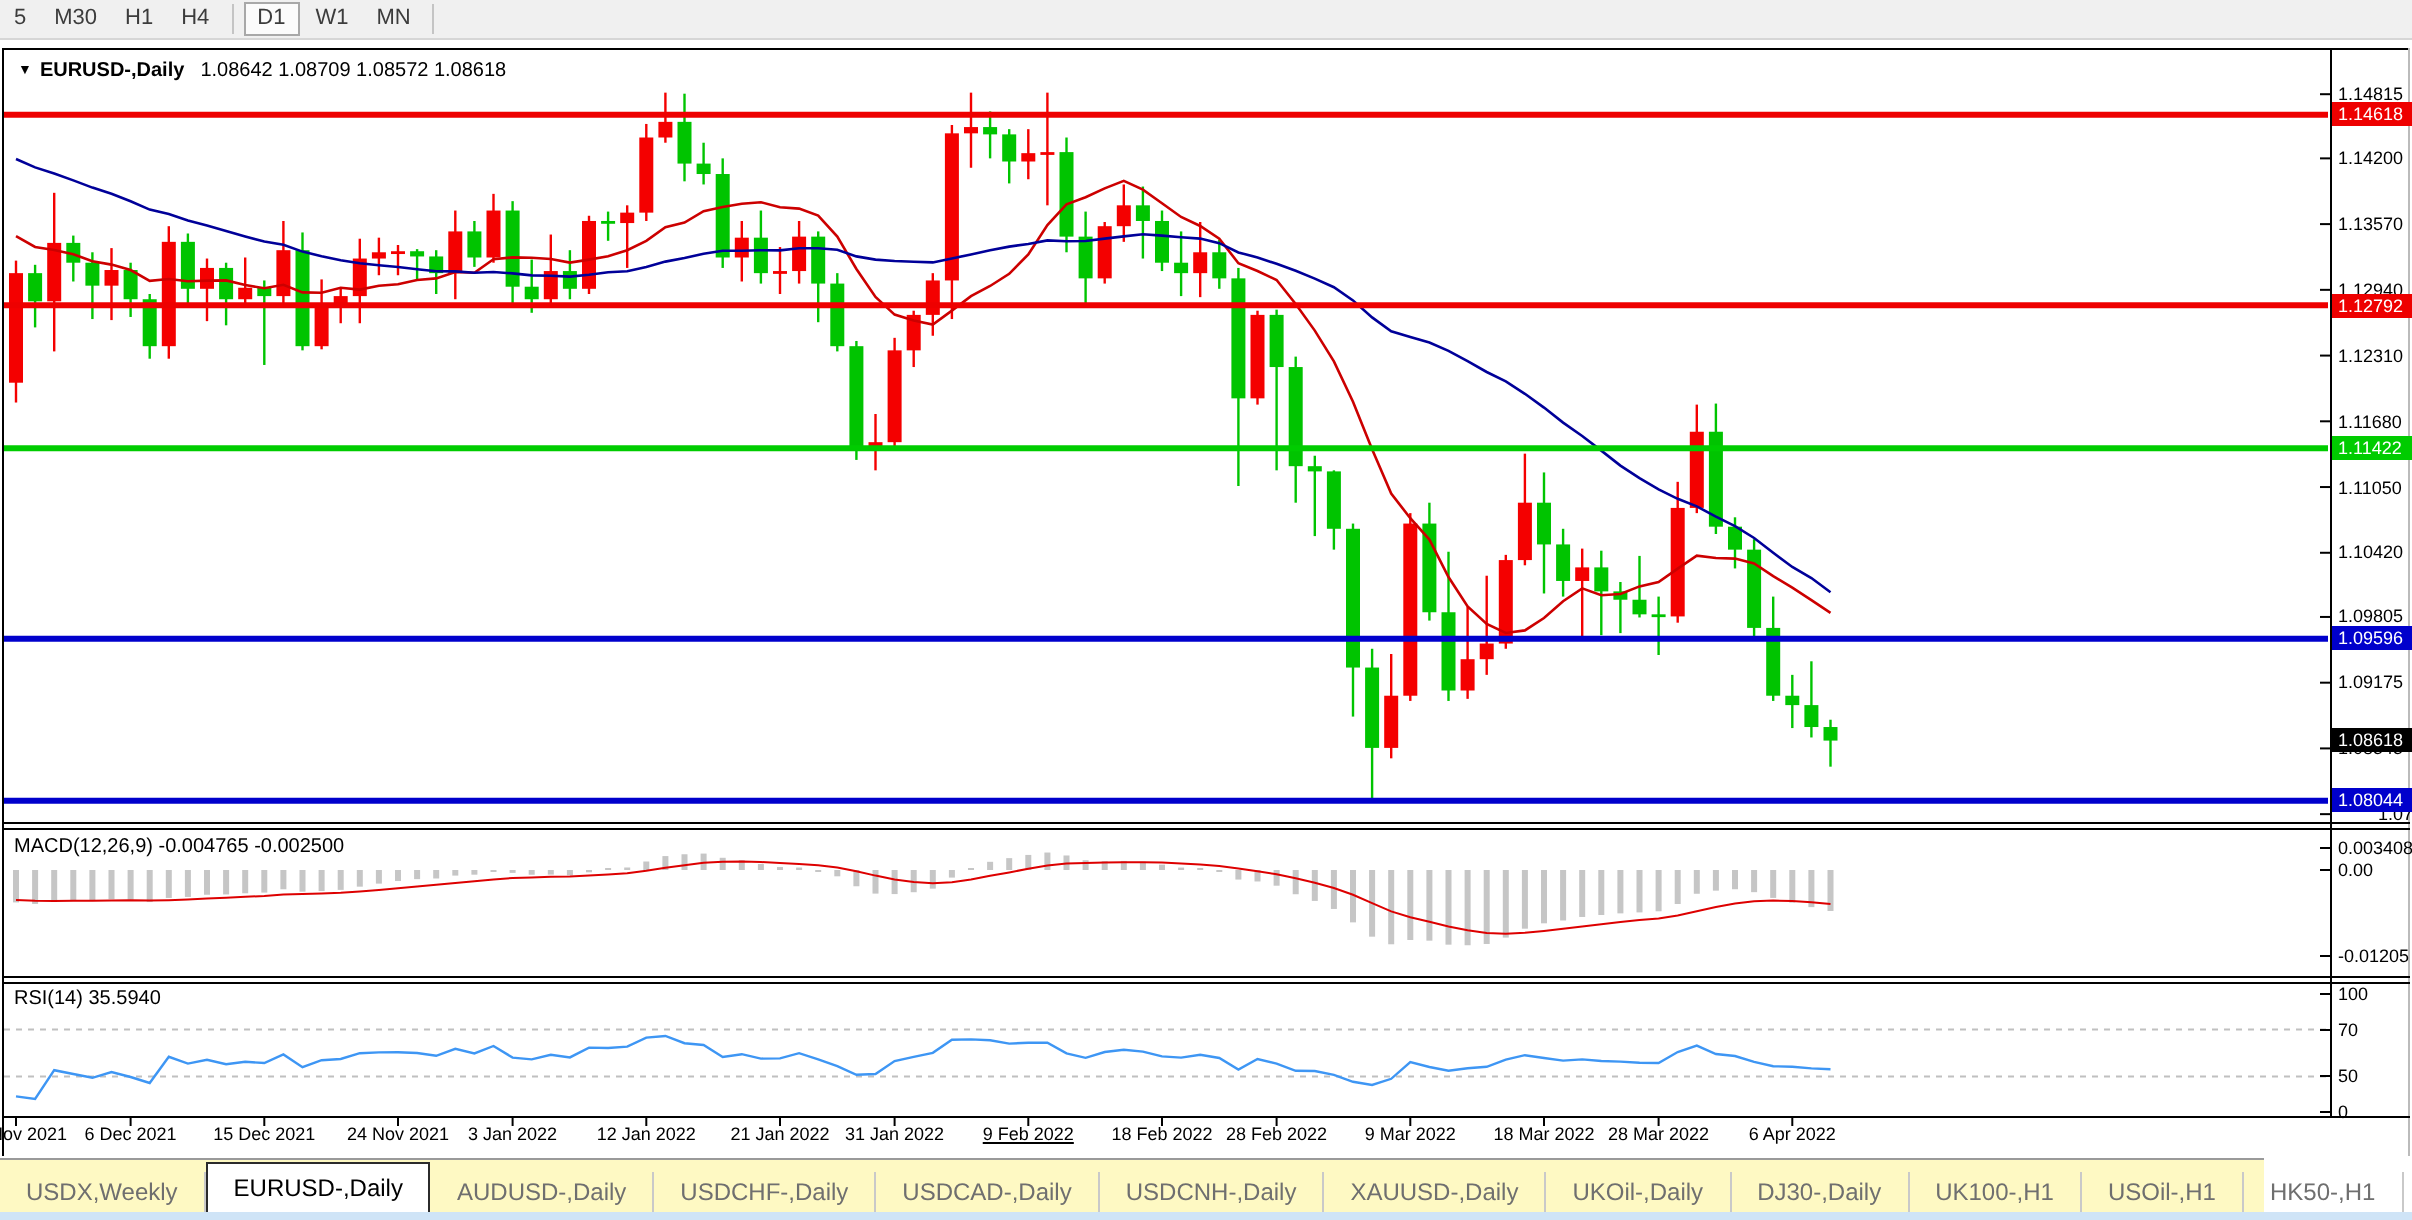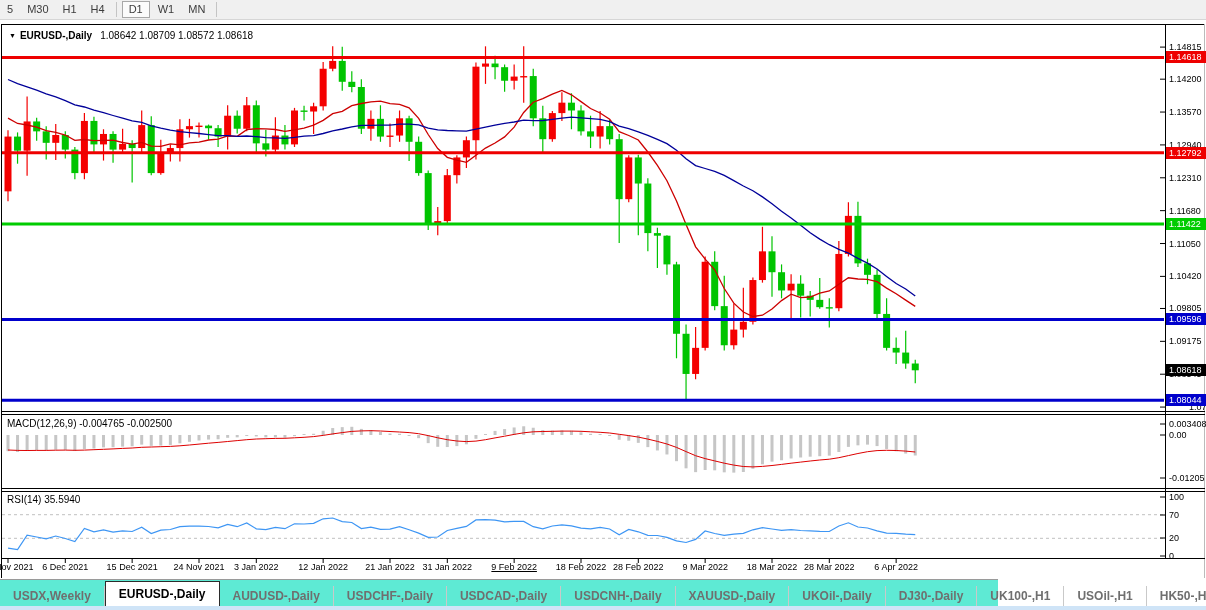--- a/index.html
+++ b/index.html
@@ -19,22 +19,22 @@
   #chart-title .caret{font-size:7px;vertical-align:1px;margin-right:4px;}
   #chart-title .ohlc{font-weight:400;margin-left:8px;}
   .ind-label{position:absolute;left:7px;font-size:10px;color:#000;z-index:6;}
   #overlay{position:absolute;left:0;top:0;z-index:3;}
   .tick-label{position:absolute;left:1169px;font-size:9px;color:#000;z-index:6;white-space:nowrap;}
   .price-tag{position:absolute;left:1166px;width:39px;height:12px;line-height:12px;padding-left:3px;
              font-size:9px;color:#fff;z-index:7;white-space:nowrap;}
   .date-label{position:absolute;top:562px;font-size:9px;color:#000;transform:translateX(-50%);
               z-index:6;white-space:nowrap;}
   
-  #tabbar{position:absolute;left:0;top:579px;width:998px;height:27px;background:#5eead4;
-          border-top:1px solid #9a9a9a;display:flex;align-items:flex-end;z-index:8;font-weight:bold;}
+  #tabbar{position:absolute;left:0;top:579px;width:1132px;height:27px;background:#fef9c3;
+          border-top:1px solid #9a9a9a;display:flex;align-items:flex-end;z-index:8;}
   .tab{height:21px;line-height:21px;padding:0 13px;font-size:12px;color:#6f6f6f;
        border-right:1px solid #c9c9c9;cursor:default;white-space:nowrap;}
   .tab.active{background:#ffffff;border:1px solid #2b2b2b;border-bottom:none;color:#000;
               height:25px;line-height:25px;}
   #tab-arrows{margin-left:auto;display:flex;align-items:center;height:100%;padding-right:6px;}
   .tab-arrow{font-size:8px;color:#444;padding:0 5px;}
   #bottom-sliver{position:absolute;left:0;top:606px;width:1206px;height:4px;background:#cfe4f7;z-index:9;}
 </style>
 </head>
 <body>
@@ -420,21 +420,21 @@
     <div class="tick-label" style="top: 271.389px;">1.10420</div>
     <div class="tick-label" style="top: 303.473px;">1.09805</div>
     <div class="tick-label" style="top: 336.34px;">1.09175</div>
     <div class="tick-label" style="top: 369.207px;">1.08545</div>
     <div class="tick-label" style="top: 402.074px; margin-left: 20px;">1.07915</div>
     <div class="tick-label" style="top: 419px;">0.003408</div>
     <div class="tick-label" style="top: 430px;">0.00</div>
     <div class="tick-label" style="top: 473px;">-0.01205</div>
     <div class="tick-label" style="top: 492px;">100</div>
     <div class="tick-label" style="top: 510px;">70</div>
-    <div class="tick-label" style="top: 533px;">20</div>
+    <div class="tick-label" style="top: 533px;">50</div>
     <div class="tick-label" style="top: 551px;">0</div>
     <div class="price-tag" style="top: 51px; background: rgb(238, 0, 0);">1.14618</div>
     <div class="price-tag" style="top: 147px; background: rgb(238, 0, 0);">1.12792</div>
     <div class="price-tag" style="top: 218px; background: rgb(0, 204, 0);">1.11422</div>
     <div class="price-tag" style="top: 313px; background: rgb(0, 0, 204);">1.09596</div>
     <div class="price-tag" style="top: 394px; background: rgb(0, 0, 204);">1.08044</div>
     <div class="price-tag" style="top: 364px; background: rgb(0, 0, 0);">1.08618</div>
   </div>
 <div id="date-labels">
     <div class="date-label" style="left: 8px;">26 Nov 2021</div>

